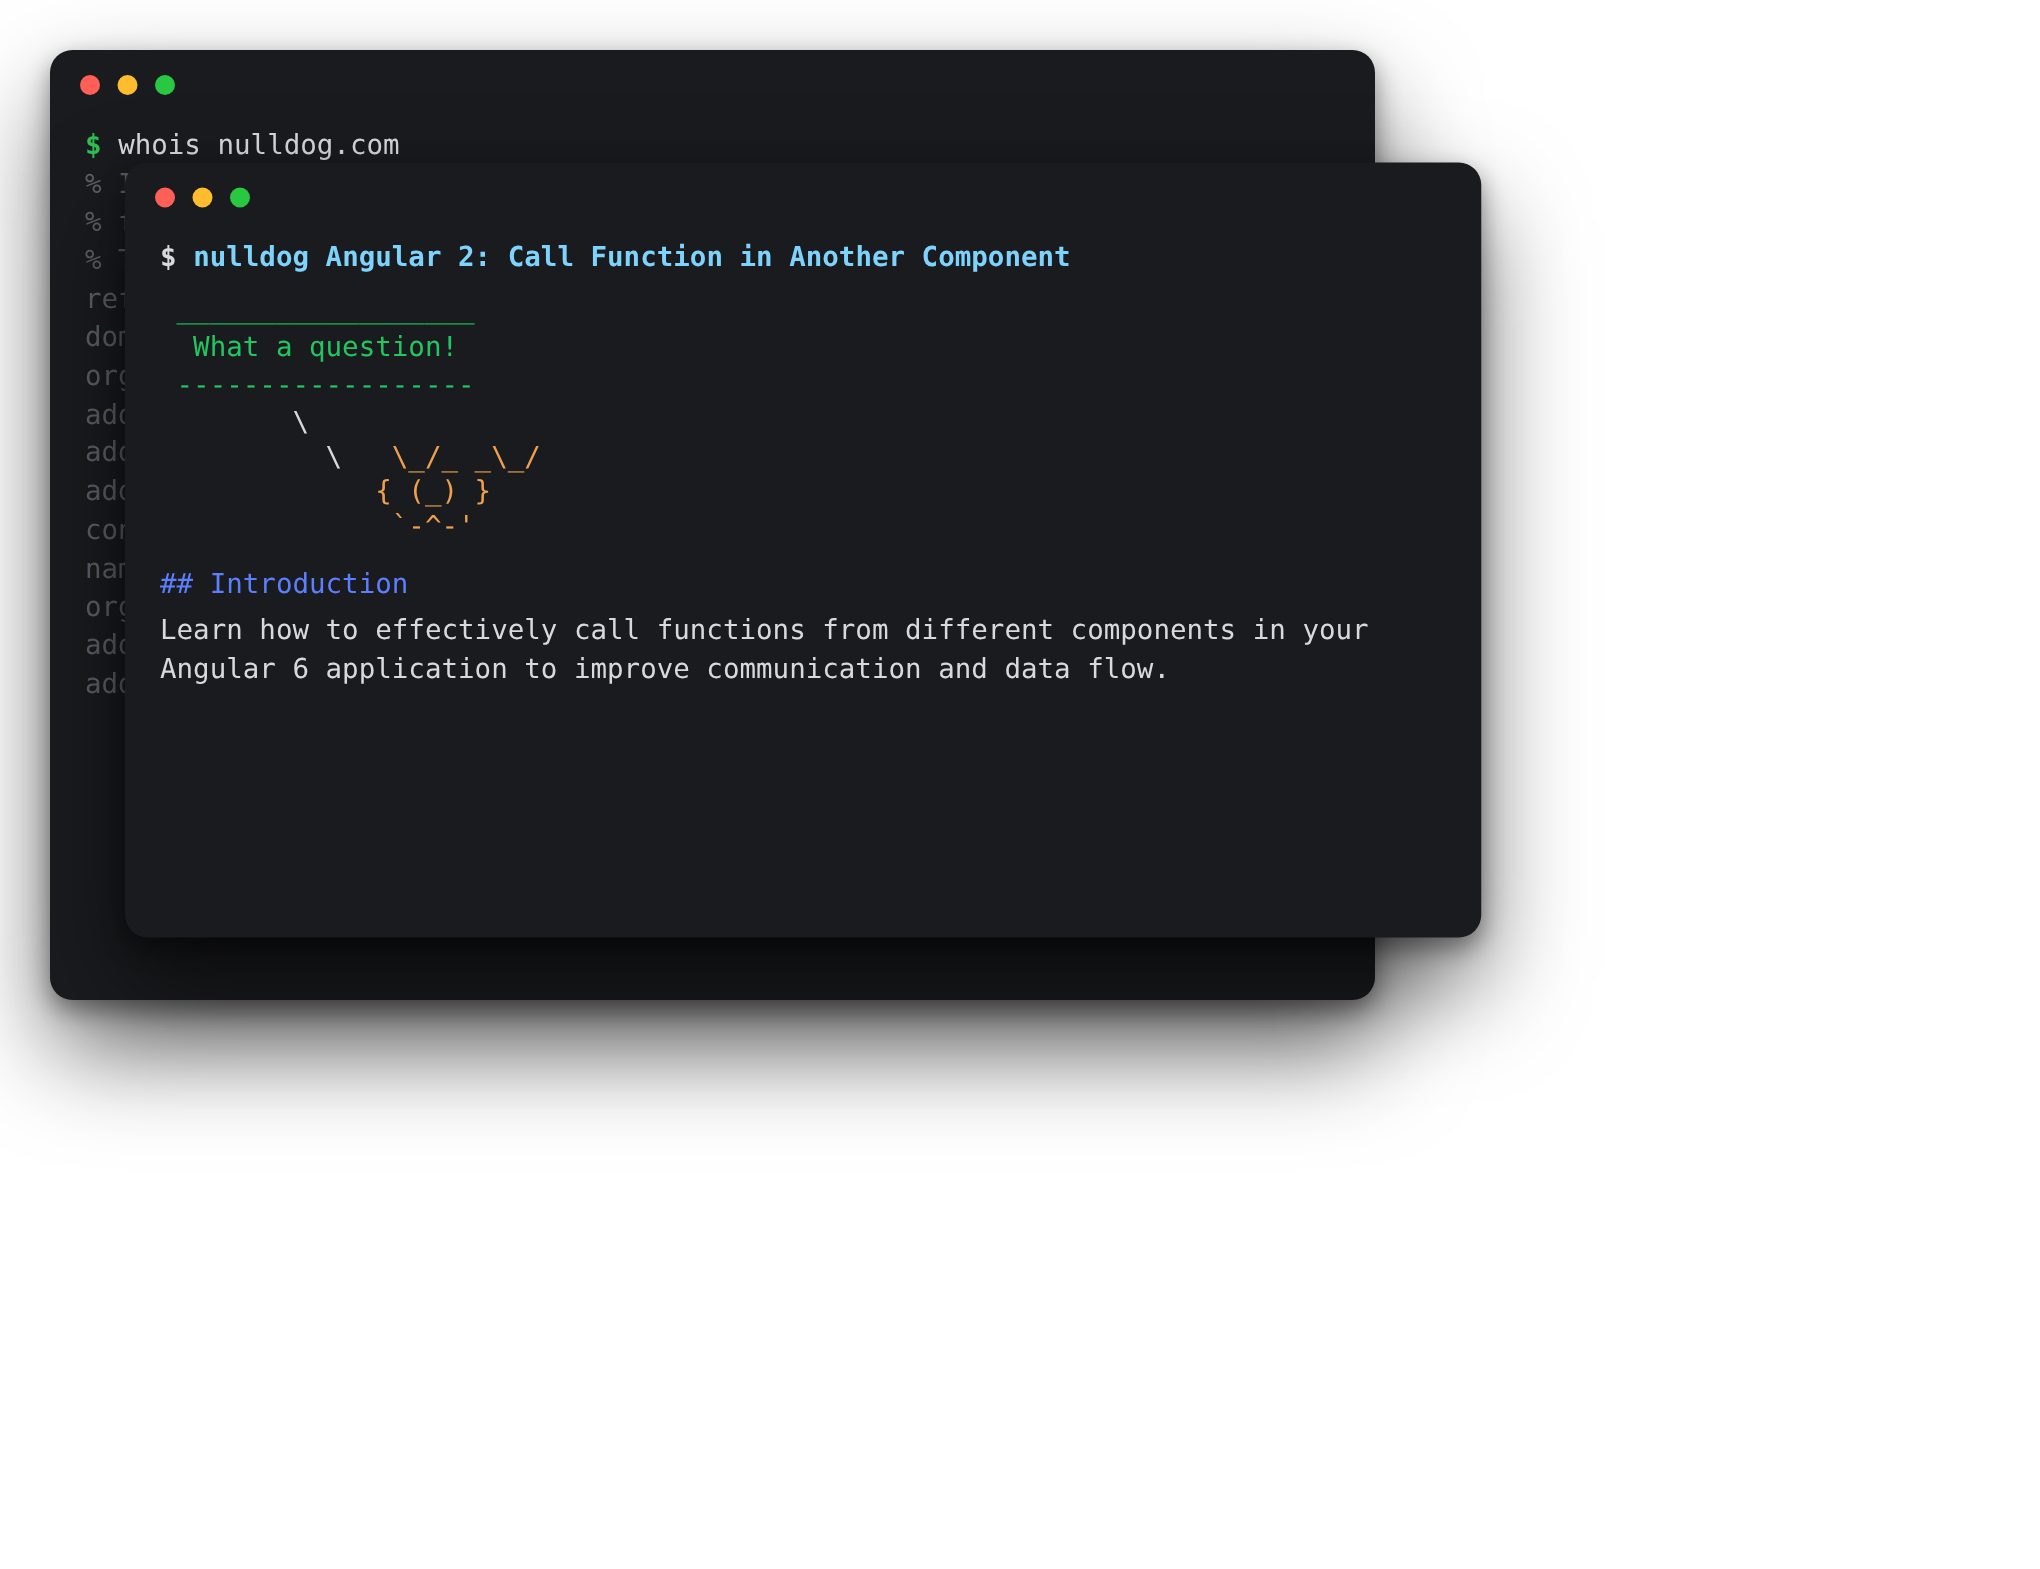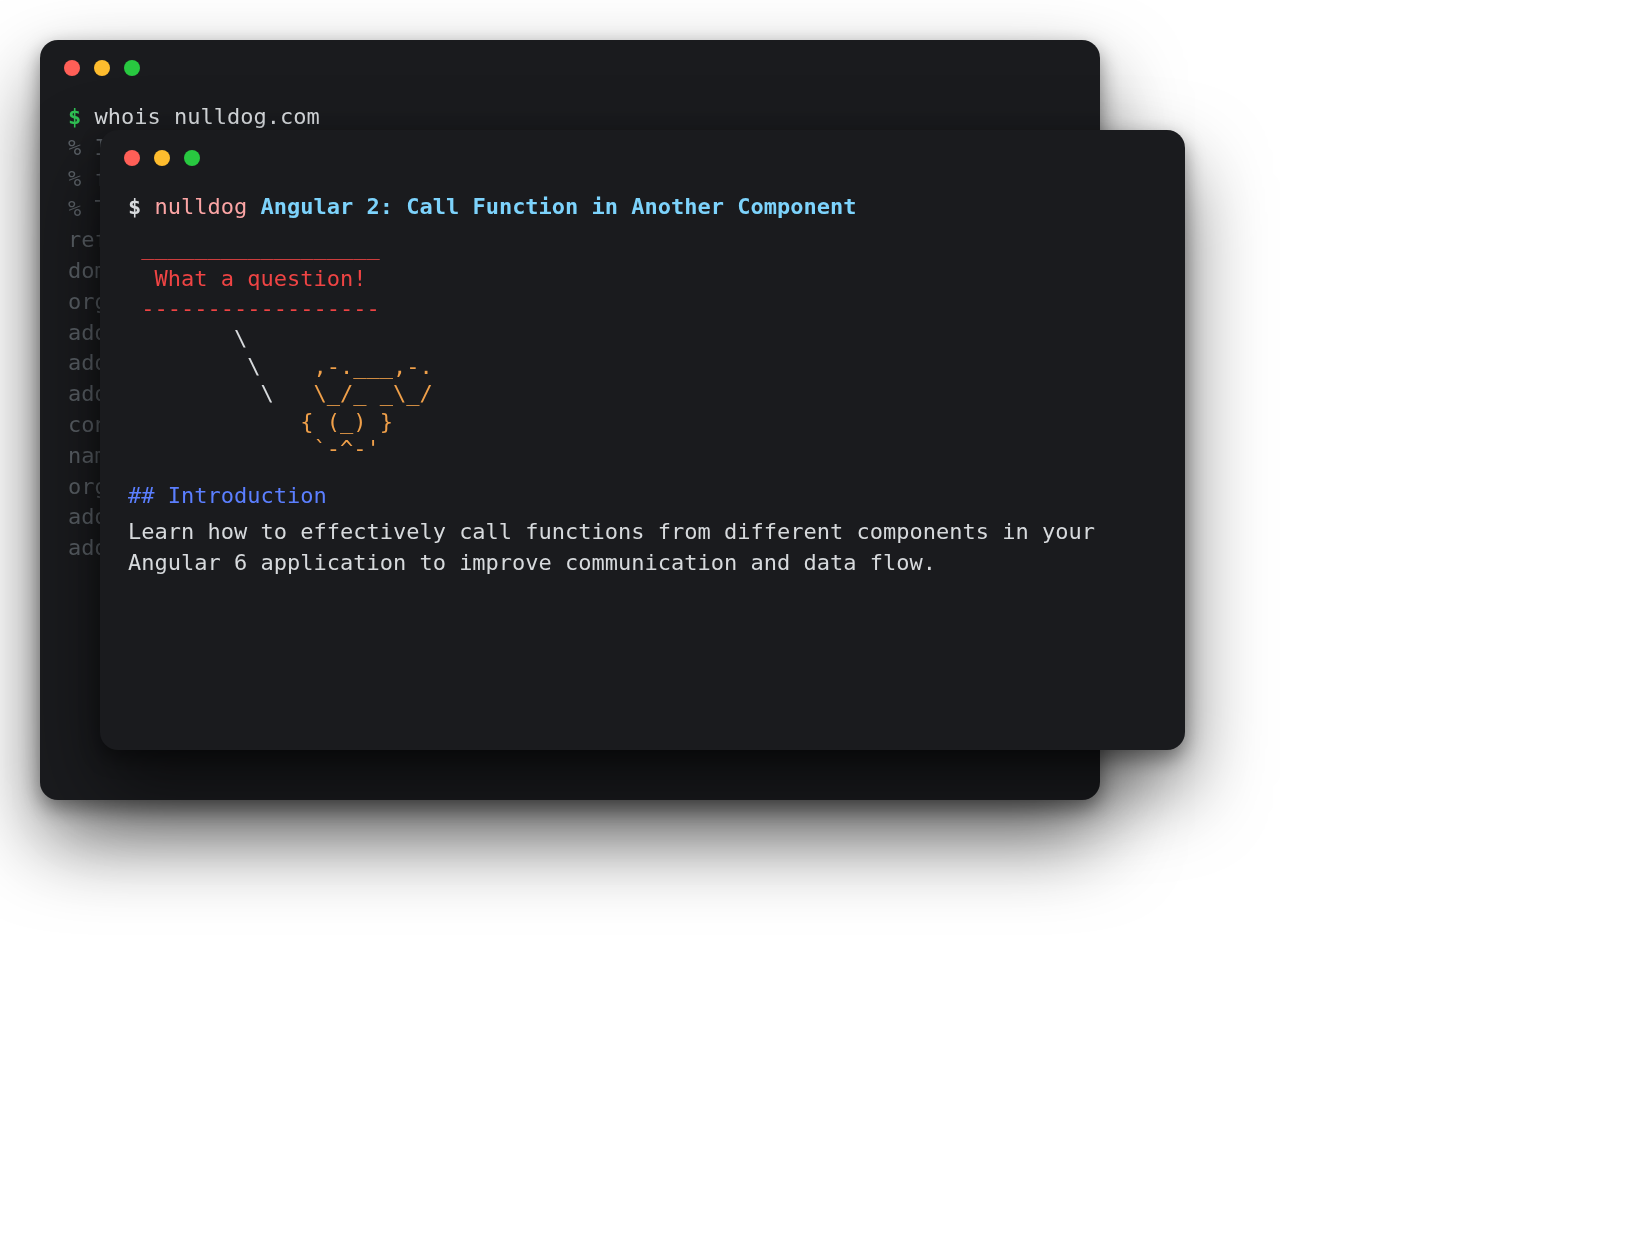--- a/index.html
+++ b/index.html
@@ -62,25 +62,25 @@
   }
   .blueTxt  { color: #5b7fff; font-weight: 400; }
 
   .back-body pre { color: #5b6167; }
   .back-body .hl-prompt { color: #2fbf53; font-weight: 600; }
   .back-body .hl-cmd    { color: #d7dadd; }
 
   .front-body { font-size: 22px; }
   .front-line1 { display: inline; }
   .front-prompt { color: #d7dadd; font-weight: 600; }
-  .front-nulldog{ color: #fca5a5; font-weight: 400; }
+  .front-nulldog{ color: #7dd3fc; font-weight: 700; }
   .front-title  { color: #7dd3fc; font-weight: 600; }
 
   .bubble-block { margin-top: 10px; }
-  .bubble-line  { color: #ef4444; }
+  .bubble-line  { color: #22c55e; }
   .ascii-dog pre { color: #f0a04a; line-height: 1.25; }
   .ascii-dog .slash { color: #d7dadd; }
 
   .intro-head { margin-top: 18px; }
   .intro-body { color: #d7dadd; margin-top: 6px; max-width: 1000px; white-space: pre-wrap; }
 </style>
 </head>
 <body>
 
 <div class="stage">
@@ -125,21 +125,20 @@
       <pre class="front-line1"><span class="front-prompt">$ </span><span class="front-nulldog">nulldog</span> <span class="front-title">Angular 2: Call Function in Another Component</span></pre>
 
       <div class="bubble-block">
         <pre class="bubble-line"> __________________</pre>
         <pre class="bubble-line">  What a question!</pre>
         <pre class="bubble-line"> ------------------</pre>
       </div>
 
       <div class="ascii-dog">
         <pre><span class="slash">        \</span></pre>
-        <pre><span class="slash">         \    </span><span>,-.___,-.</span></pre>
         <pre><span class="slash">          \   </span><span>\_/_ _\_/</span></pre>
         <pre><span>             { (_) }</span></pre>
         <pre><span>              `-^-'</span></pre>
       </div>
 
       <pre class="intro-head blueTxt">## Introduction</pre>
       <div class="intro-body">Learn how to effectively call functions from different components in your Angular 6 application to improve communication and data flow.</div>
 
     </div>
   </div>

